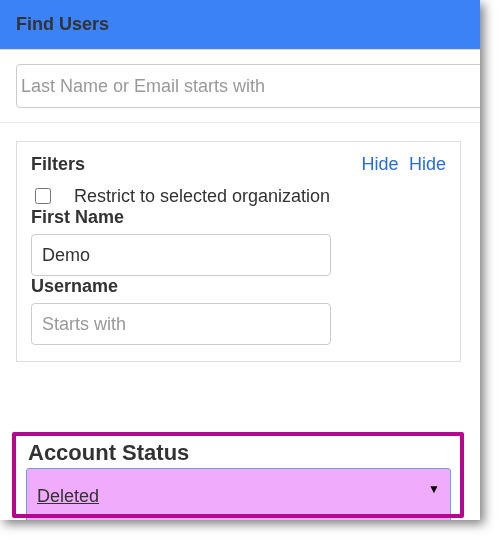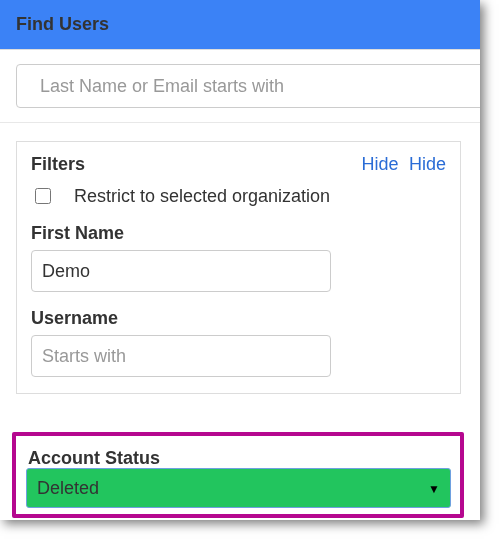--- a/index.html
+++ b/index.html
@@ -29,21 +29,21 @@
     color: #333;
   }
   .search-row {
     padding: 14px 0 14px 16px;
     border-bottom: 1px solid #e8e8e8;
   }
   .search-input {
     width: 468px;
     height: 44px;
     font-size: 18px;
-    padding: 8px 23px;
+    padding: 8px 4px;
     border: 1px solid #ccc;
     border-radius: 4px;
     color: #333;
   }
   .search-input::placeholder { color: #999; }
   .filters-panel {
     margin: 18px 0 0 16px;
     border: 1px solid #ddd;
     border-radius: 0;
     padding: 12px 14px 16px 14px;
@@ -75,21 +75,20 @@
     gap: 20px;
   }
   .restrict-row input[type=checkbox] {
     width: 16px;
     height: 16px;
   }
   .field-label {
     font-weight: bold;
     font-size: 18px;
     color: #333;
-    margin-top: 16px;
     margin-bottom: 6px;
   }
   .text-input {
     width: 300px;
     height: 42px;
     font-size: 18px;
     padding: 12px 10px;
     border: 1px solid #ccc;
     border-radius: 4px;
     color: #333;
@@ -103,37 +102,37 @@
     height: 86px;
     border: 4px solid #b5078f;
     border-radius: 2px;
     pointer-events: none;
   }
   .status-label {
     position: absolute;
     left: 28px;
     top: 440px;
     font-weight: bold;
-    font-size: 18px;
+    font-size: 22px;
     color: #333;
-    margin-top: 8px;
   }
   .status-select {
     position: absolute;
     left: 26px;
     top: 468px;
     width: 425px;
-    height: 40px;
+    height: 56px;
     font-size: 18px;
     padding: 6px 10px;
     border: 1px solid #6ea0e0;
     border-radius: 3px;
-    background: #22c55e;
+    background: #f0abfc;
     color: #333;
     appearance: none;
+    text-decoration: underline;
   }
   .select-caret {
     position: absolute;
     left: 428px;
     top: 482px;
     pointer-events: none;
     font-size: 12px;
     color: #000;
   }
 </style>

